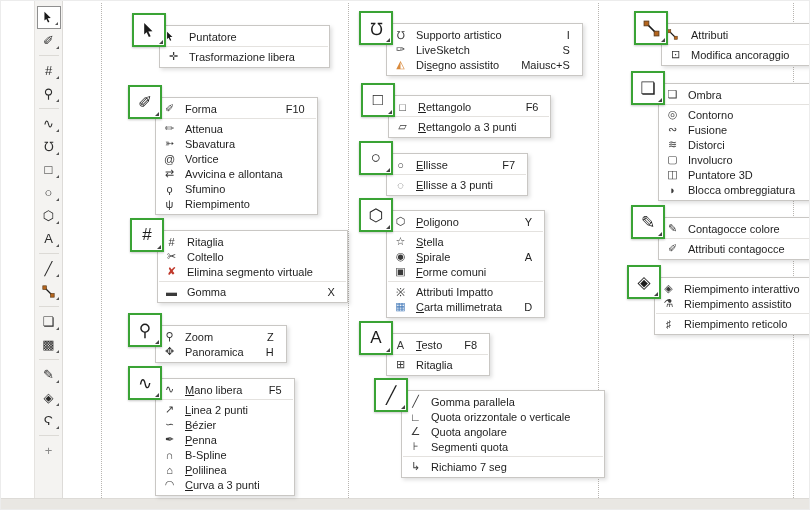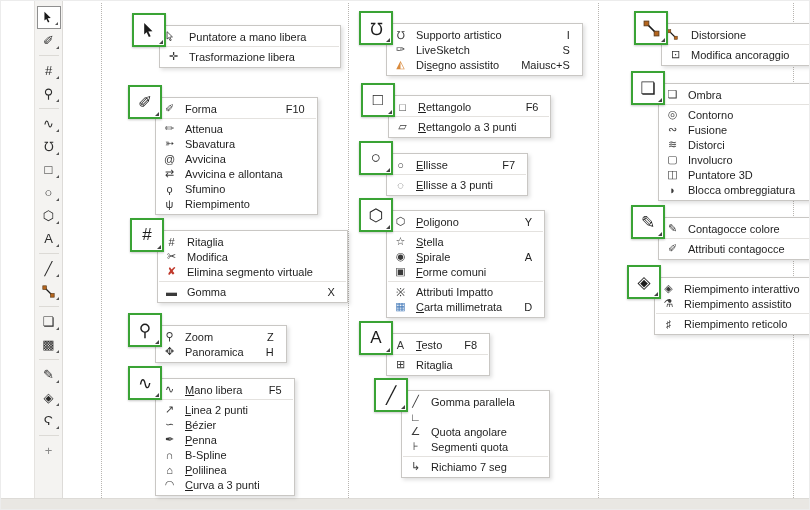--- a/index.html
+++ b/index.html
@@ -138,24 +138,24 @@
         <span class="ico">
           <svg viewBox="0 0 16 16">
             <path d="M3 1 L10.8 8.6 L6.9 8.85 L9.1 13.3 L7.4 14.1 L5.3 9.7 L3 11.7 Z" fill="#1a1a1a"></path>
           </svg>
         </span>
       </div>
       <div class="menu">
         <div class="mi">
           <span class="ico">
             <svg viewBox="0 0 16 16">
-              <path d="M3 1 L10.8 8.6 L6.9 8.85 L9.1 13.3 L7.4 14.1 L5.3 9.7 L3 11.7 Z" fill="#fff" stroke="#1a1a1a" stroke-width="1"></path>
+              <path d="M3 1 L10.8 8.6 L6.9 8.85 L9.1 13.3 L7.4 14.1 L5.3 9.7 L3 11.7 Z" fill="#1a1a1a"></path>
             </svg>
           </span>
-          <span class="lbl">Puntatore a mano libera</span>
+          <span class="lbl">Puntatore</span>
           <span class="sc"></span>
         </div>
         <div class="sep"></div>
         <div class="mi">
           <span class="ico">✛</span>
           <span class="lbl">Trasformazione libera</span>
           <span class="sc"></span>
         </div>
       </div>
     </div>
@@ -175,21 +175,21 @@
           <span class="lbl">Attenua</span>
           <span class="sc"></span>
         </div>
         <div class="mi">
           <span class="ico">➳</span>
           <span class="lbl">Sbavatura</span>
           <span class="sc"></span>
         </div>
         <div class="mi">
           <span class="ico">@</span>
-          <span class="lbl">Avvicina</span>
+          <span class="lbl">Vortice</span>
           <span class="sc"></span>
         </div>
         <div class="mi">
           <span class="ico">⇄</span>
           <span class="lbl">Avvicina e allontana</span>
           <span class="sc"></span>
         </div>
         <div class="mi">
           <span class="ico">ϙ</span>
           <span class="lbl">Sfumino</span>
@@ -207,21 +207,21 @@
         <span class="ico">#</span>
       </div>
       <div class="menu">
         <div class="mi">
           <span class="ico">#</span>
           <span class="lbl">Ritaglia</span>
           <span class="sc"></span>
         </div>
         <div class="mi">
           <span class="ico">✂</span>
-          <span class="lbl">Modifica</span>
+          <span class="lbl">Coltello</span>
           <span class="sc"></span>
         </div>
         <div class="mi">
           <span class="ico" style="color: rgb(192, 57, 43);">✘</span>
           <span class="lbl">Elimina segmento virtuale</span>
           <span class="sc"></span>
         </div>
         <div class="sep"></div>
         <div class="mi">
           <span class="ico">▬</span>
@@ -410,20 +410,21 @@
         <span class="ico">╱</span>
       </div>
       <div class="menu">
         <div class="mi">
           <span class="ico">╱</span>
           <span class="lbl">Gomma parallela</span>
           <span class="sc"></span>
         </div>
         <div class="mi">
           <span class="ico">∟</span>
+          <span class="lbl">Quota orizzontale o verticale</span>
           <span class="sc"></span>
         </div>
         <div class="mi">
           <span class="ico">∠</span>
           <span class="lbl">Quota angolare</span>
           <span class="sc"></span>
         </div>
         <div class="mi">
           <span class="ico">⊦</span>
           <span class="lbl">Segmenti quota</span>
@@ -449,21 +450,21 @@
       </div>
       <div class="menu">
         <div class="mi">
           <span class="ico">
             <svg viewBox="0 0 16 16">
               <line x1="4" y1="4" x2="12" y2="12" stroke="#1a1a1a" stroke-width="1.6"></line>
               <rect x="1" y="1" width="4.5" height="4.5" fill="#b5651d" stroke="#5a3a1a" stroke-width="0.8"></rect>
               <rect x="10.5" y="10.5" width="4.5" height="4.5" fill="#b5651d" stroke="#5a3a1a" stroke-width="0.8"></rect>
             </svg>
           </span>
-          <span class="lbl">Distorsione</span>
+          <span class="lbl">Attributi</span>
           <span class="sc"></span>
         </div>
         <div class="sep"></div>
         <div class="mi">
           <span class="ico">⊡</span>
           <span class="lbl">Modifica ancoraggio</span>
           <span class="sc"></span>
         </div>
       </div>
     </div>

